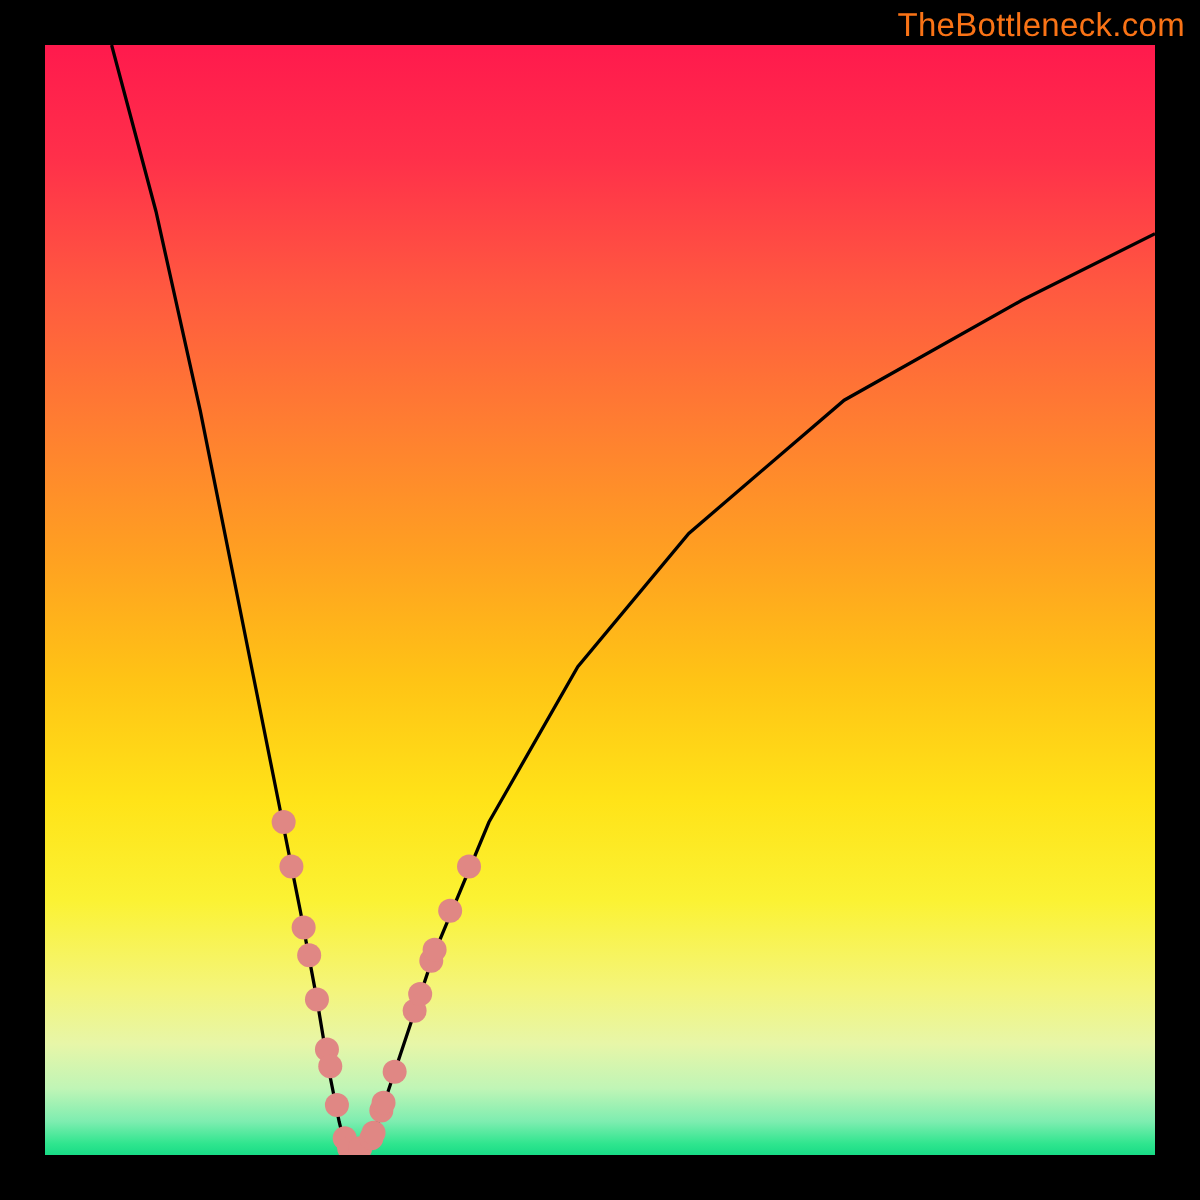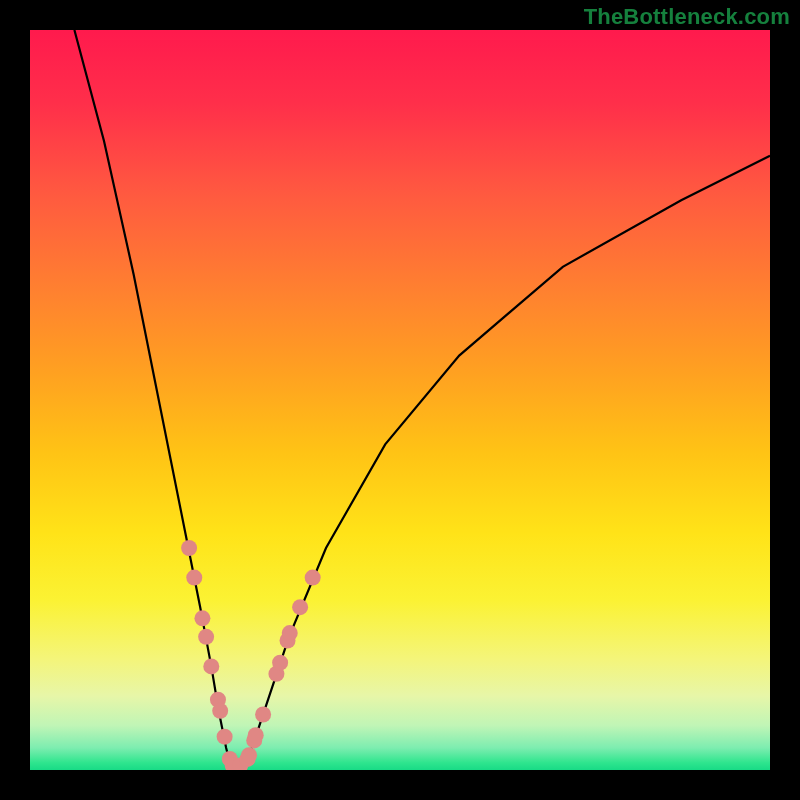--- a/index.html
+++ b/index.html
@@ -38,23 +38,23 @@
       #e7f6a8 90%,
       #c0f5b6 94%,
       #7dedb0 97%,
       #2fe58e 99%,
       #18db86 100%);
   }
   .watermark {
     position: absolute;
     top: 4px;
     right: 10px;
-    color: #15803d;
+    color: #f97316;
     font-size: 22px;
-    font-weight: 700;
+    font-weight: 400;
     letter-spacing: 0.2px;
     user-select: none;
   }
   svg.curve {
     position: absolute;
     top: 0;
     left: 0;
     width: 740px;
     height: 740px;
   }

